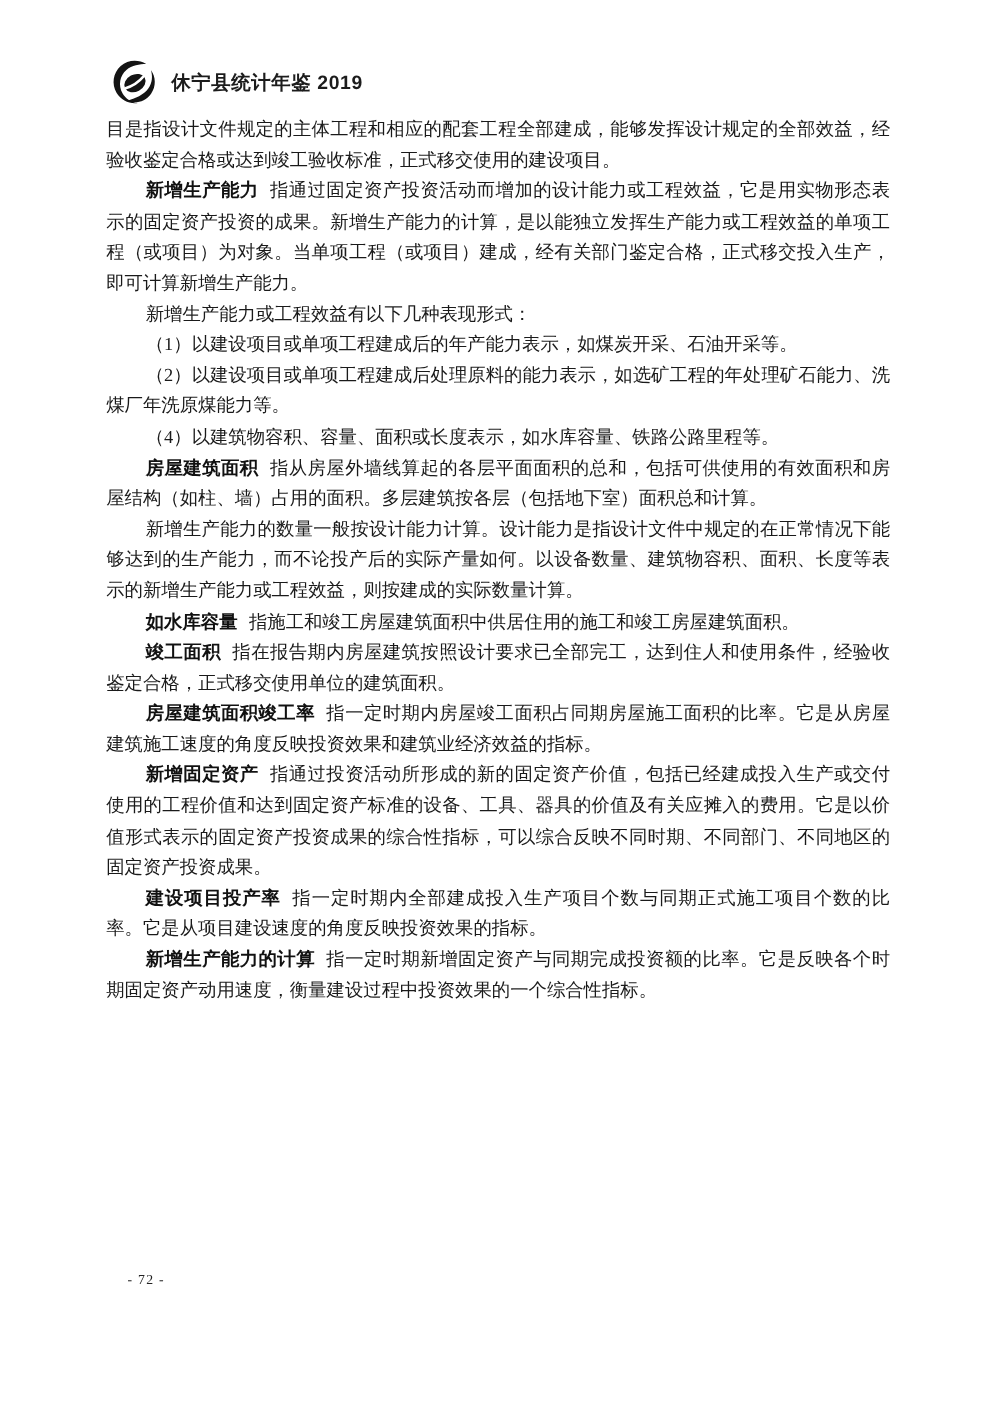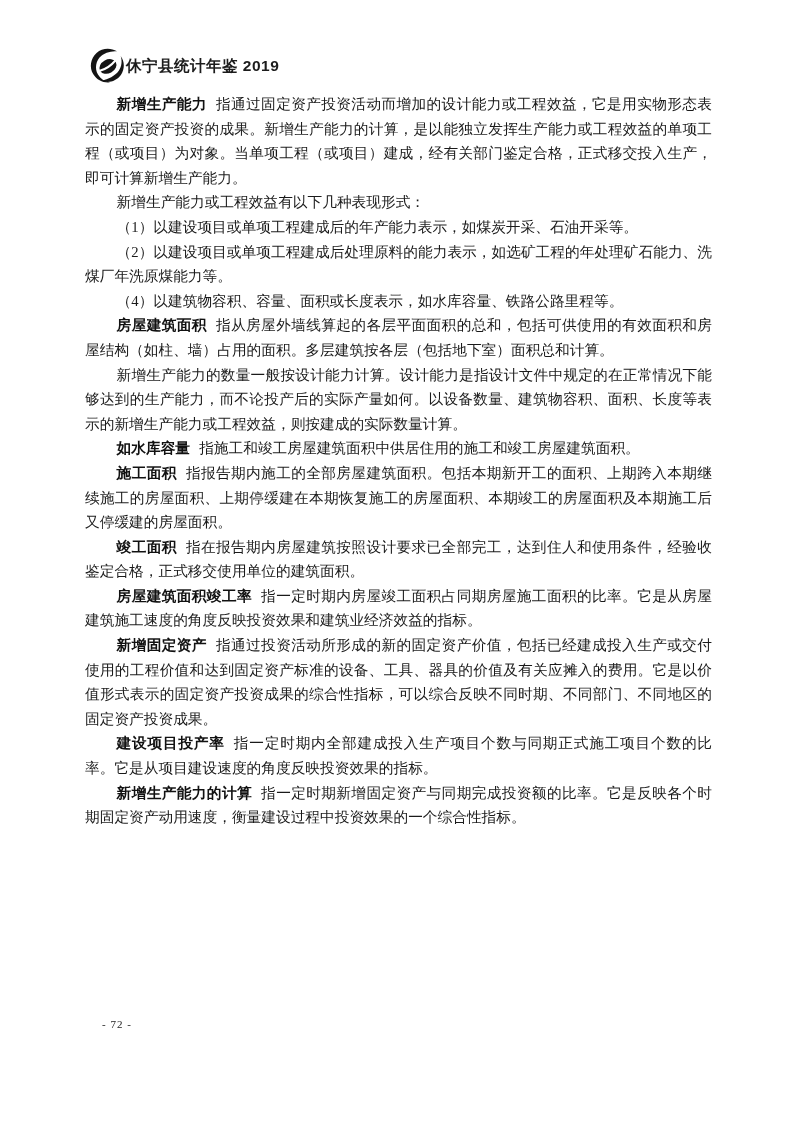--- a/index.html
+++ b/index.html
@@ -6,21 +6,21 @@
   .page {
     position:relative;
     width:793px; height:1122px;
     background:#ffffff;
     overflow:hidden;
     font-family:"Liberation Serif","DejaVu Serif",serif;
     color:#1a1a1a;
   }
   .header {
     position:absolute; top:46px; left:88px;
-    display:flex; align-items:center; 
+    display:flex; align-items:center; gap:11px;
   }
   .logo { width:38px; height:40px; display:block; }
   .yearbook-title {
     font-family:"Liberation Sans","DejaVu Sans",sans-serif;
     font-weight:bold;
     font-size:15.5px;
     color:#1c1c1c;
     letter-spacing:0.5px;
   }
   .content {
@@ -58,29 +58,29 @@
         <path fill="#141414" d="M30.5 4.5 C 24 0.5 15 0.8 9 6.2 C 2.5 12 1.2 21.5 5.6 28.8 C 9.4 35 16.4 38.3 23.4 37.3 C 18 36.6 13.2 33.8 10.5 29 C 6.8 22.5 8.2 14.3 13.8 9.5 C 18.5 5.4 24.9 4.6 30.5 4.5 Z"></path>
         <path fill="#141414" d="M14.5 35.4 C 21.5 38.6 30 35.8 34.6 29.4 C 38.9 23.4 38.7 15.3 34.4 9.5 C 36.1 14.7 35.6 20.4 32.4 24.9 C 28.4 30.6 21.2 33.6 14.5 35.4 Z"></path>
         <ellipse fill="#141414" cx="21" cy="20.5" rx="9.4" ry="7.2" transform="rotate(-28 21 20.5)"></ellipse>
         <path fill="none" stroke="#ffffff" stroke-width="2.1" d="M12.5 25 C 18 23.5 24 20 28.8 14.2"></path>
       </svg>
     </span>
     <span class="yearbook-title">休宁县统计年鉴 2019</span>
   </div>
 
   <div class="content">
+    <p class="cont"><span>目是指设计文件规定的主体工程和相应的配套工程全部建成，能够发挥设计规定的全部效益，经验收鉴定合格或达到竣工验收标准，正式移交使用的建设项目。</span></p>
     <p><b class="term">新增生产能力</b><span>指通过固定资产投资活动而增加的设计能力或工程效益，它是用实物形态表示的固定资产投资的成果。新增生产能力的计算，是以能独立发挥生产能力或工程效益的单项工程（或项目）为对象。当单项工程（或项目）建成，经有关部门鉴定合格，正式移交投入生产，即可计算新增生产能力。</span></p>
     <p><span>新增生产能力或工程效益有以下几种表现形式：</span></p>
     <p><span>（1）以建设项目或单项工程建成后的年产能力表示，如煤炭开采、石油开采等。</span></p>
     <p><span>（2）以建设项目或单项工程建成后处理原料的能力表示，如选矿工程的年处理矿石能力、洗煤厂年洗原煤能力等。</span></p>
     <p><span>（4）以建筑物容积、容量、面积或长度表示，如水库容量、铁路公路里程等。</span></p>
     <p><b class="term">房屋建筑面积</b><span>指从房屋外墙线算起的各层平面面积的总和，包括可供使用的有效面积和房屋结构（如柱、墙）占用的面积。多层建筑按各层（包括地下室）面积总和计算。</span></p>
     <p><span>新增生产能力的数量一般按设计能力计算。设计能力是指设计文件中规定的在正常情况下能够达到的生产能力，而不论投产后的实际产量如何。以设备数量、建筑物容积、面积、长度等表示的新增生产能力或工程效益，则按建成的实际数量计算。</span></p>
     <p><b class="term">如水库容量</b><span>指施工和竣工房屋建筑面积中供居住用的施工和竣工房屋建筑面积。</span></p>
-    <p><b class="term">施工面积</b><span>指报告期内施工的全部房屋建筑面积。包括本期新开工的面积、上期跨入本期继续施工的房屋面积、上期停缓建在本期恢复施工的房屋面积、本期竣工的房屋面积及本期施工后又停缓建的房屋面积。</span></p>
     <p><b class="term">竣工面积</b><span>指在报告期内房屋建筑按照设计要求已全部完工，达到住人和使用条件，经验收鉴定合格，正式移交使用单位的建筑面积。</span></p>
     <p><b class="term">房屋建筑面积竣工率</b><span>指一定时期内房屋竣工面积占同期房屋施工面积的比率。它是从房屋建筑施工速度的角度反映投资效果和建筑业经济效益的指标。</span></p>
     <p><b class="term">新增固定资产</b><span>指通过投资活动所形成的新的固定资产价值，包括已经建成投入生产或交付使用的工程价值和达到固定资产标准的设备、工具、器具的价值及有关应摊入的费用。它是以价值形式表示的固定资产投资成果的综合性指标，可以综合反映不同时期、不同部门、不同地区的固定资产投资成果。</span></p>
     <p><b class="term">建设项目投产率</b><span>指一定时期内全部建成投入生产项目个数与同期正式施工项目个数的比率。它是从项目建设速度的角度反映投资效果的指标。</span></p>
     <p><b class="term">新增生产能力的计算</b><span>指一定时期新增固定资产与同期完成投资额的比率。它是反映各个时期固定资产动用速度，衡量建设过程中投资效果的一个综合性指标。</span></p>
   </div>
 
   <div class="page-number">- 72 -</div>
 
 </div>

